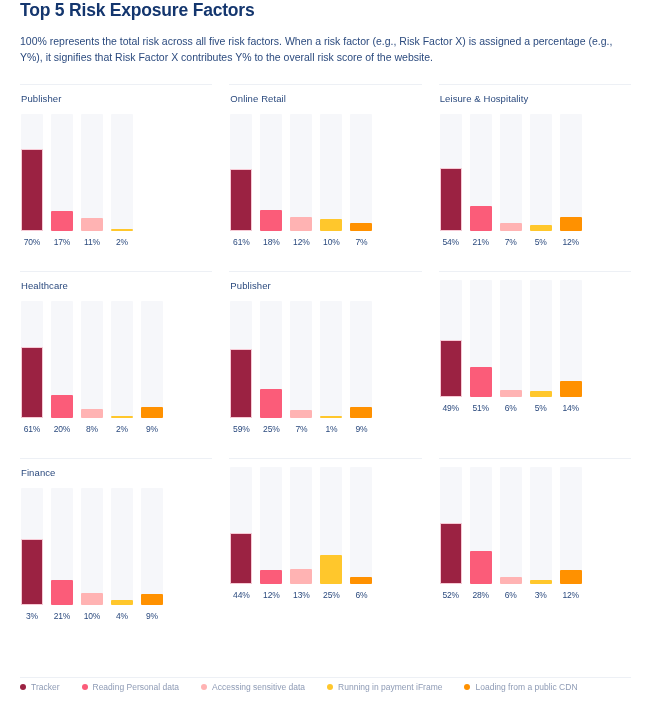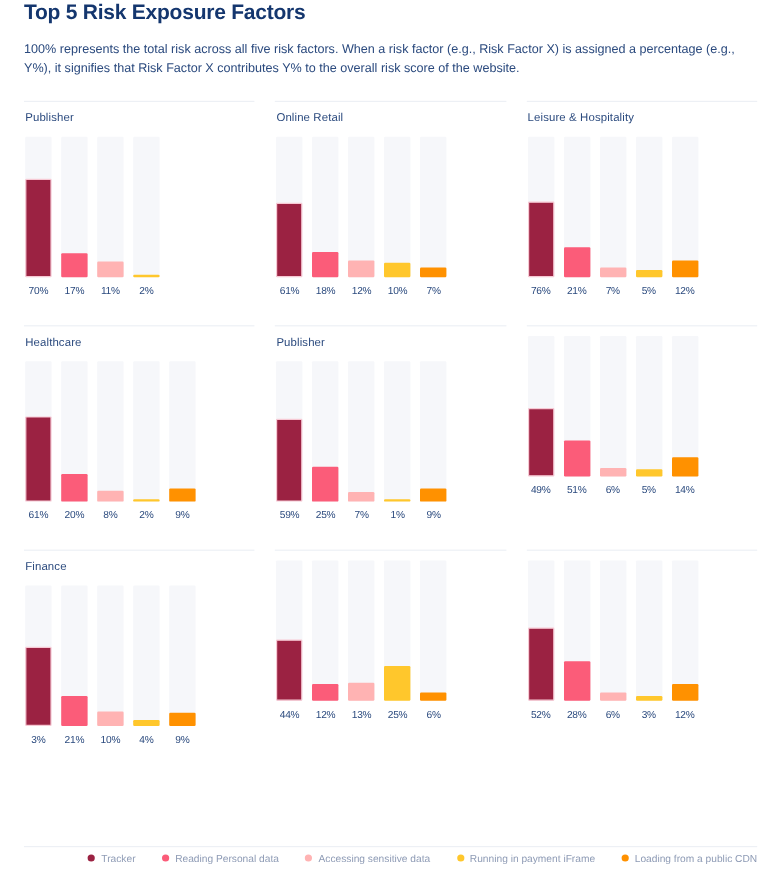--- a/index.html
+++ b/index.html
@@ -120,27 +120,26 @@
     text-align: center;
     letter-spacing: -0.2px;
     white-space: nowrap;
   }
 
   
   .legend {
     position: absolute;
     left: 20px;
     right: 20px;
-    bottom: 8px;
+    bottom: 36px;
     display: flex;
     align-items: center;
     gap: 22px;
     padding-top: 4px;
     border-top: 1px solid #EDF0F5;
-    justify-content: flex-end;
   }
   .legend-item {
     display: flex;
     align-items: center;
     gap: 5px;
   }
   .legend-dot {
     width: 6px;
     height: 6px;
     border-radius: 50%;
@@ -243,21 +242,21 @@
           <div class="bar-col">
             <div class="track"></div>
             <div class="fill" style="height: 6px; background: rgb(255, 199, 44);"></div>
           </div>
           <div class="bar-col">
             <div class="track"></div>
             <div class="fill" style="height: 14px; background: rgb(255, 145, 0);"></div>
           </div>
         </div>
         <div class="labels">
-          <div class="pct">76%</div>
+          <div class="pct">54%</div>
           <div class="pct">21%</div>
           <div class="pct">7%</div>
           <div class="pct">5%</div>
           <div class="pct">12%</div>
         </div>
       </div>
       <div class="panel">
         <div class="panel-rule"></div>
         <div class="panel-title">Healthcare</div>
         <div class="bars">

